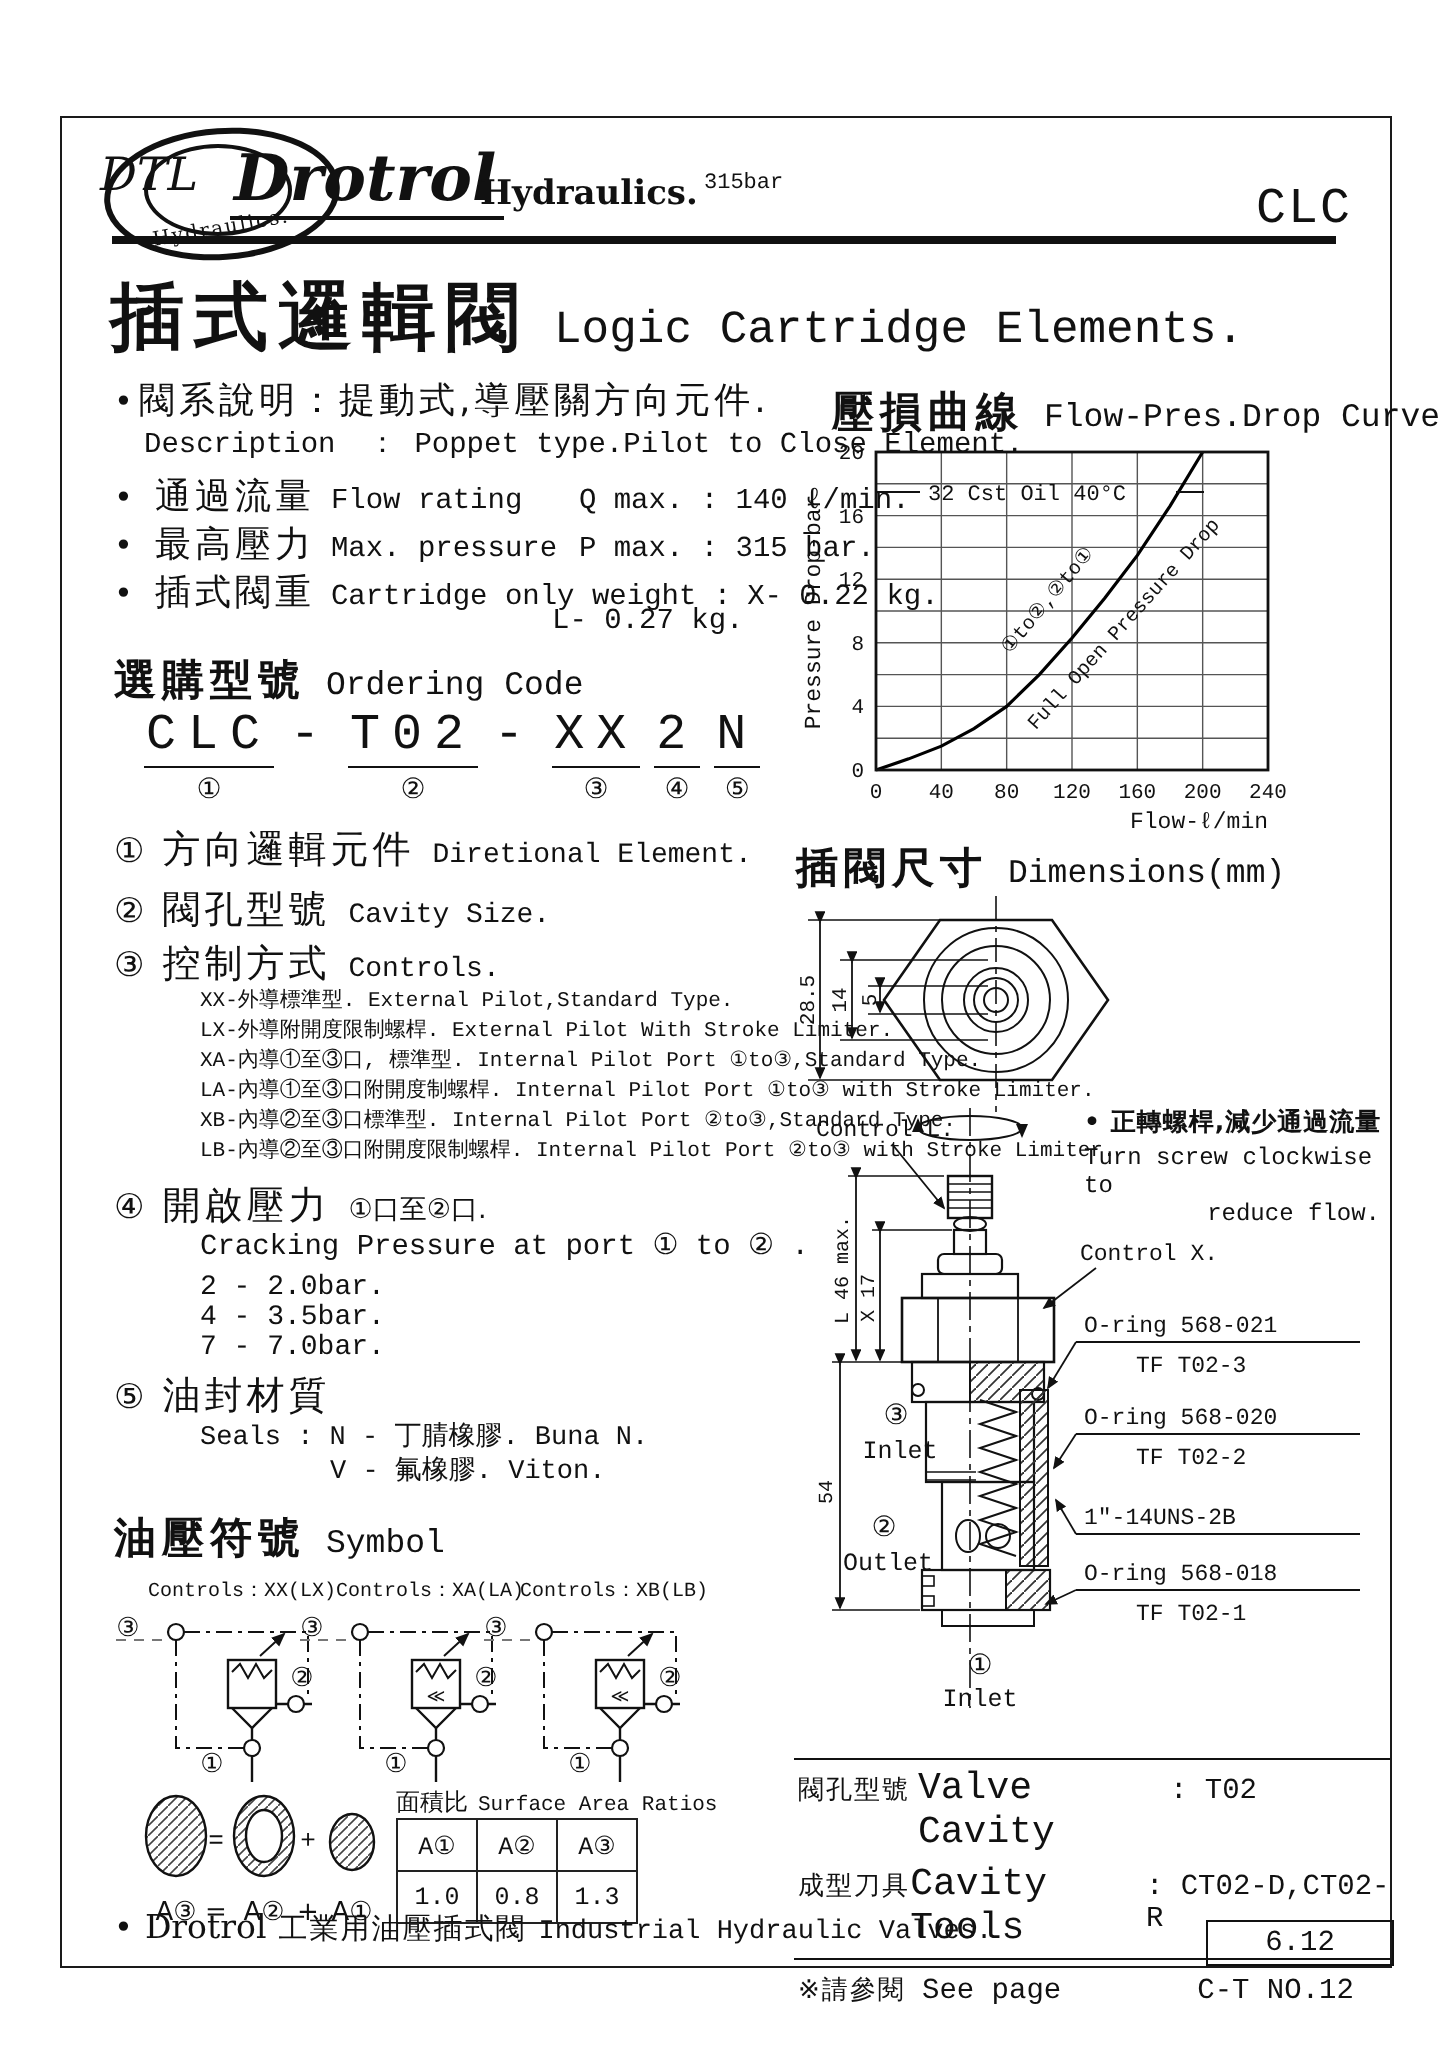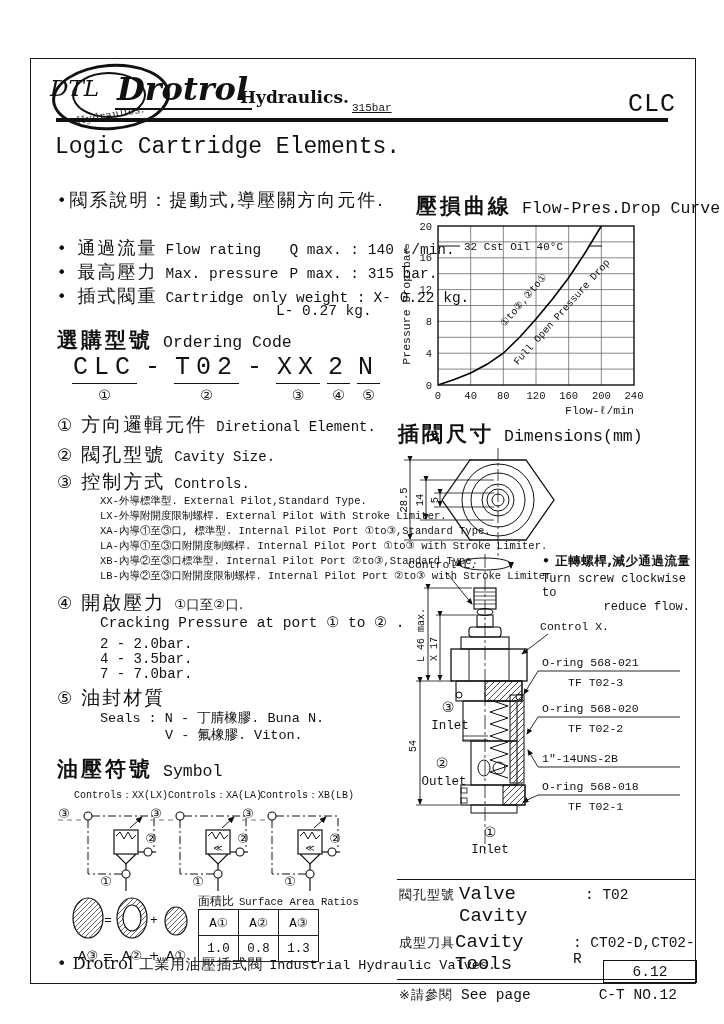--- a/index.html
+++ b/index.html
@@ -9,21 +9,21 @@
   .mono{font-family:"Liberation Mono","DejaVu Sans Mono",monospace;}
   .frame{position:absolute;left:30px;top:58px;width:664px;height:924px;border:1.4px solid #1a1a1a;}
   
   .logo{left:50px;top:62px;width:122px;height:70px;}
   .logo-outer{position:absolute;left:2px;top:2px;width:112px;height:60px;border:3.4px solid #111;border-radius:50%;transform:rotate(-4deg);}
   .logo-inner{position:absolute;left:22px;top:10px;width:70px;height:42px;border:2.4px solid #111;border-radius:50%;}
   .logo-acr{position:absolute;left:0;top:13px;width:116px;text-align:left;font-size:23px;font-style:italic;font-family:"DejaVu Serif",serif;}
   .logo-sub{position:absolute;left:26px;top:47px;font-size:10px;transform:rotate(-10deg);letter-spacing:1px;font-family:"DejaVu Serif",serif;}
   .brand{left:115px;top:70px;font-size:32px;font-weight:bold;font-style:italic;font-family:"DejaVu Serif",serif;border-bottom:2.6px solid #111;padding:0 4px 0 2px;line-height:1.2;}
   .brand-suffix{left:240px;top:87px;font-size:17px;font-weight:600;font-family:"DejaVu Serif",serif;}
-  .bar315{left:352px;top:102px;font-size:11px;text-decoration:underline;}
+  .bar315{left:352px;top:86px;font-size:11px;}
   .clc{left:628px;top:90px;font-size:25px;letter-spacing:1px;}
   .rule{left:56px;top:118px;width:612px;height:4px;background:#111;}
   
   .doc-title{left:55px;top:134px;display:flex;align-items:baseline;gap:12px;}
   .doc-title .zh{font-size:37px;letter-spacing:5px;font-weight:600;}
   .doc-title .en{font-size:23px;}
   
   .spec{display:flex;align-items:baseline;white-space:nowrap;}
   .bullet{font-size:16px;margin-right:3px;}
   .zh18{font-size:18px;letter-spacing:2px;font-weight:500;} .m15{font-size:14.5px;}
@@ -90,26 +90,31 @@
     <div class="logo-acr">DTL</div>
     <div class="logo-sub">Hydraulics.</div>
   </div>
   <div class="abs brand">Drotrol</div>
   <div class="abs brand-suffix">Hydraulics.</div>
   <div class="abs bar315 mono">315bar</div>
   <div class="abs clc mono">CLC</div>
   <div class="abs rule"></div>
 
   <div class="abs doc-title">
+    <span class="zh">插式邏輯閥</span>
     <span class="en mono">Logic Cartridge Elements.</span>
   </div>
 
   <div class="abs spec" style="left:57px;top:188px;">
     <span class="bullet">•</span>
     <span class="zh18">閥系說明：提動式,導壓關方向元件.</span>
+  </div>
+  <div class="abs spec" style="left:72px;top:212px;">
+    <span class="mono m15" style="width:112px;display:inline-block;">Description</span>
+    <span class="mono m15">： Poppet type.Pilot to Close Element.</span>
   </div>
   <div class="abs spec" style="left:57px;top:236px;gap:8px;">
     <span class="bullet">•</span>
     <span class="zh18">通過流量</span>
     <span class="mono m15" style="width:116px;">Flow rating</span>
     <span class="mono m15">Q max. : 140 ℓ/min.</span>
   </div>
   <div class="abs spec" style="left:57px;top:260px;gap:8px;">
     <span class="bullet">•</span>
     <span class="zh18">最高壓力</span>

